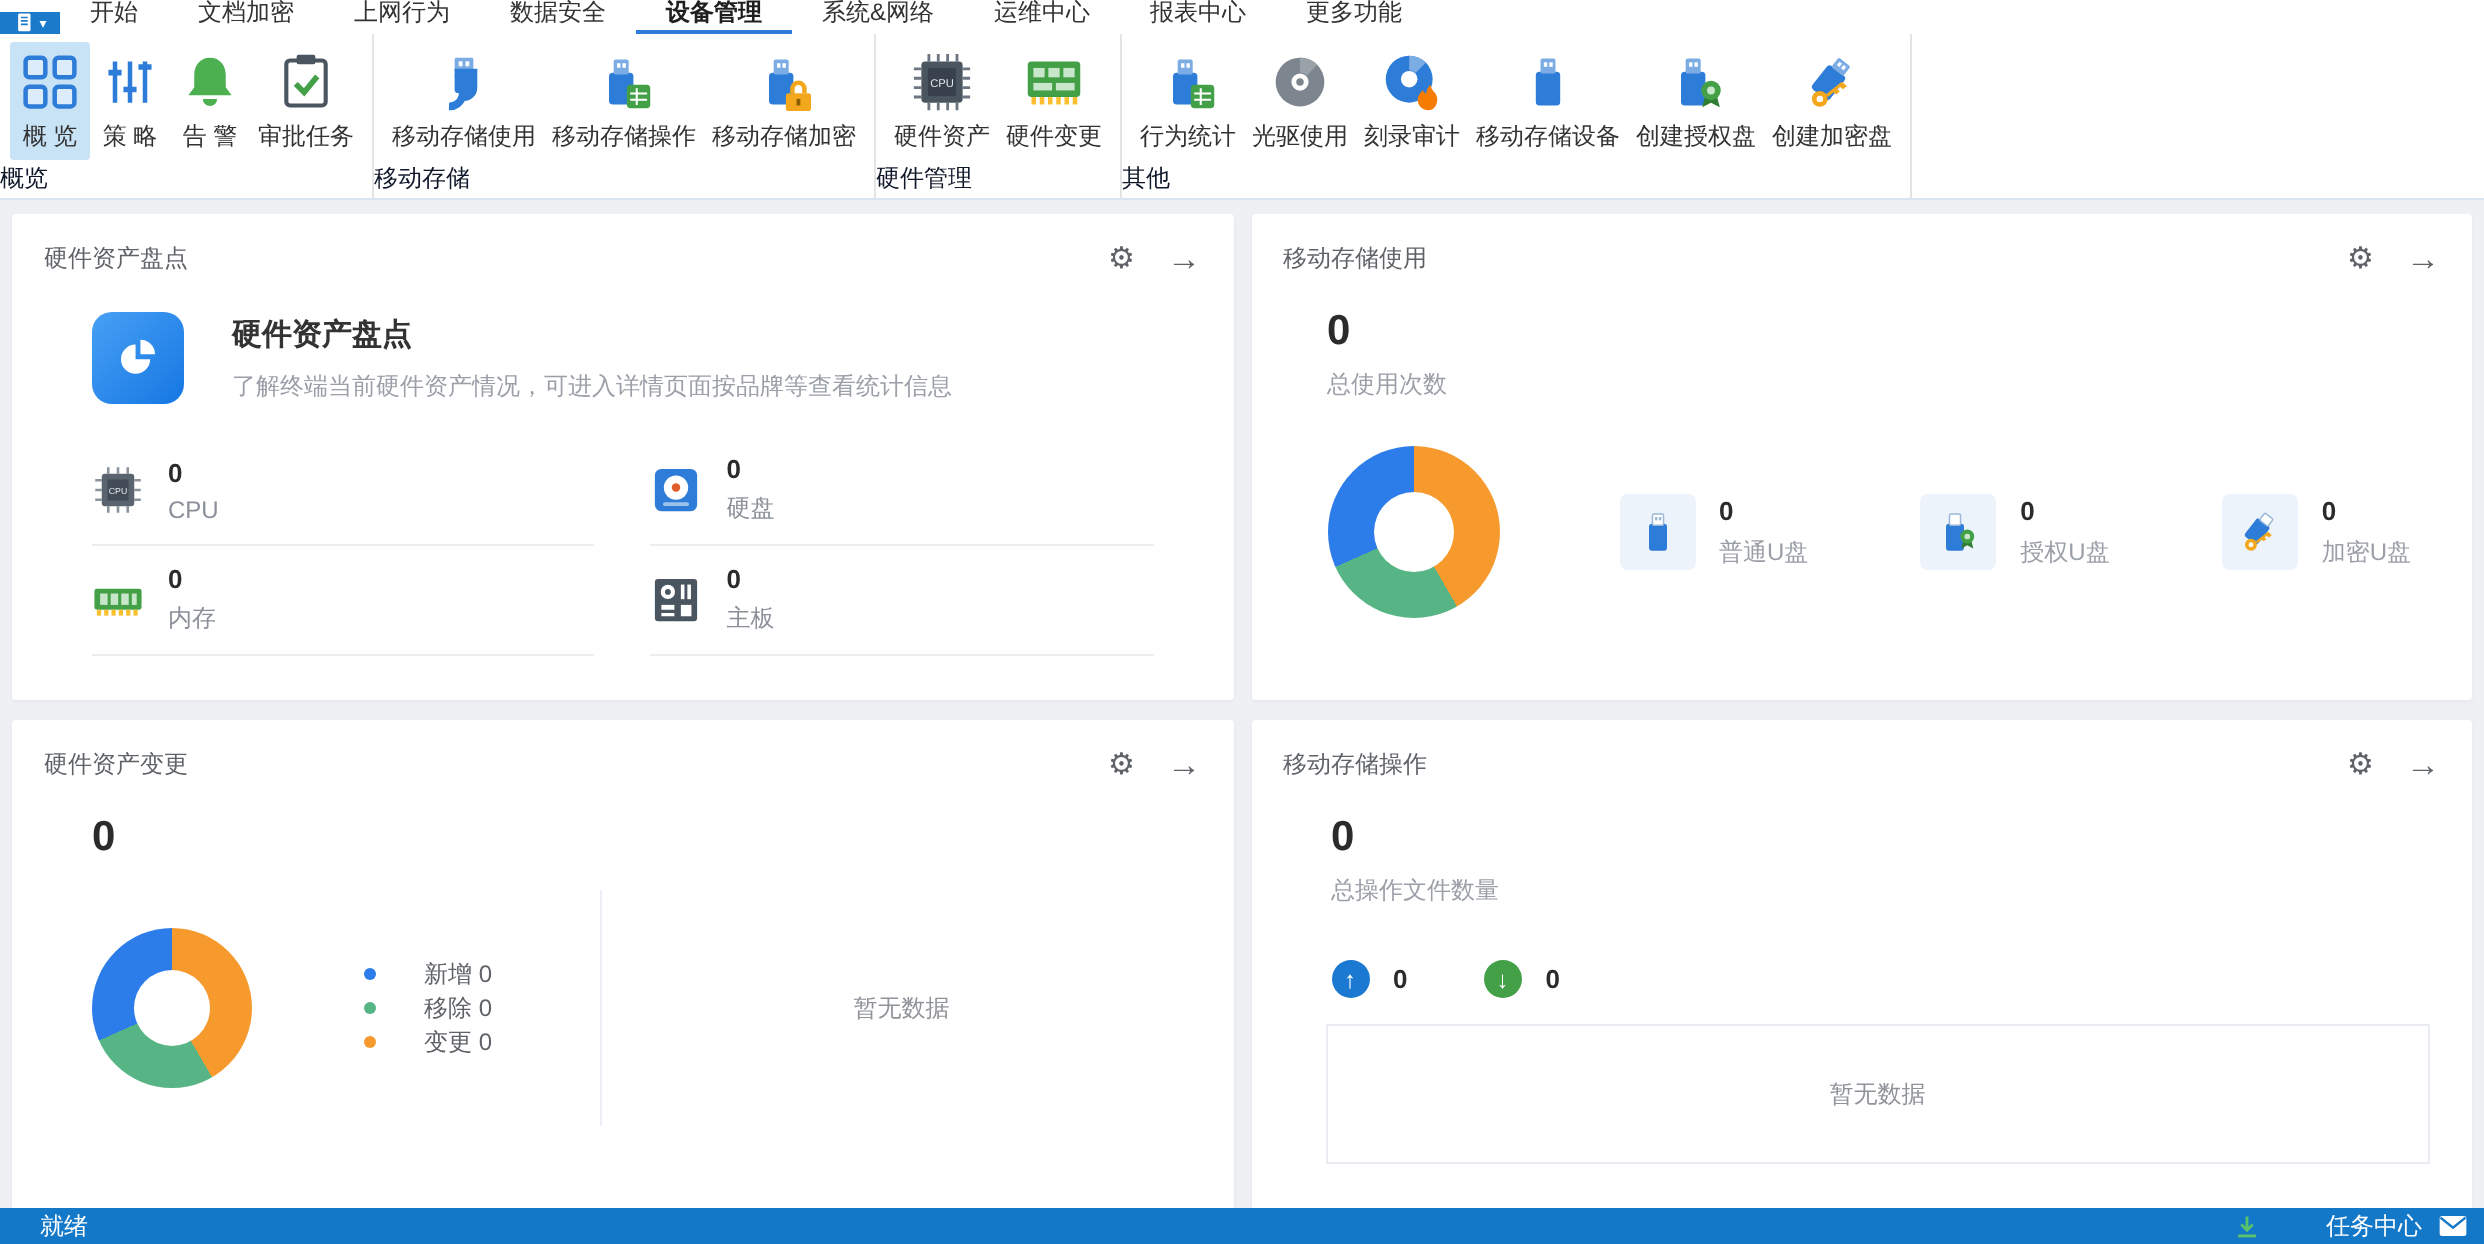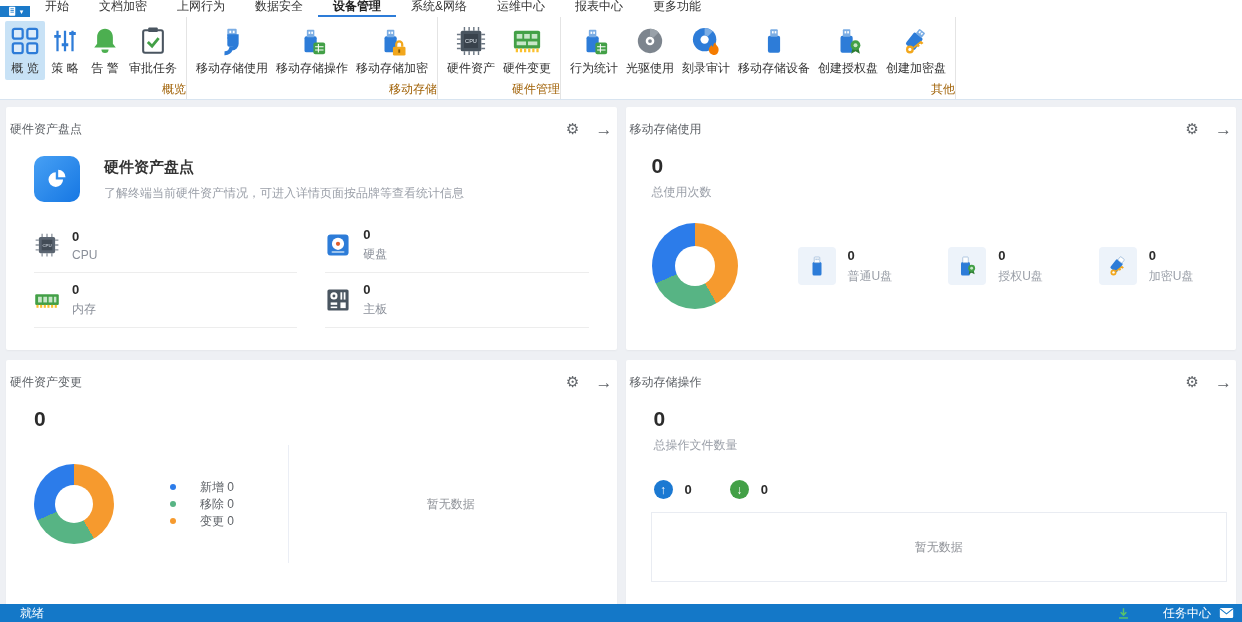--- a/index.html
+++ b/index.html
@@ -9,30 +9,30 @@
   
   .tabbar { height:17px; background:#fff; display:flex; align-items:flex-end; font-size:12px; flex-shrink:0; }
   .menu-btn { width:30px; background:#1b7ac9; color:#fff; display:flex; align-items:center; justify-content:center; gap:2px; font-size:9px; cursor:pointer; }
   .tab { padding:0 15px; display:flex; align-items:center; color:#333; cursor:pointer; border-bottom:2px solid transparent; }
   .tab.active { border-bottom-color:#2d7cd8; color:#1f1f1f; font-weight:bold; }
 
   
   .ribbon { height:83px; background:#fff; display:flex; border-bottom:1px solid #d8e4f0; flex-shrink:0; }
   .ribbon-group { display:flex; flex-direction:column; border-right:1px solid #e4e4e4; }
   .rg-buttons { flex:1; display:flex; align-items:center; padding:4px 5px 0; }
-  .rg-label { text-align:right; font-size:12px; color:#a16207; padding:1px 0 4px; }
+  .rg-label { text-align:left; font-size:12px; color:#0f172a; padding:1px 0 4px; }
   .rbtn { display:flex; flex-direction:column; align-items:center; gap:3px; padding:4px 4px 3px; border-radius:2px; cursor:pointer; }
   .rbtn.selected { background:#c8e2f6; }
   .rbtn .ic { width:32px; height:32px; display:flex; align-items:center; justify-content:center; }
   .rbtn .ic svg { width:30px; height:30px; }
   .rbtn .lbl { font-size:12px; color:#333; white-space:nowrap; }
 
   
   .main { flex:1; background:#eef0f4; padding:7px 6px 0; display:grid; grid-template-columns:1fr 1fr; grid-template-rows:243px 246px; gap:10px 9px; overflow:hidden; position:relative; }
-  .card { background:#fff; border-radius:2px; padding:13px 4px; box-shadow:0 1px 2px rgba(0,0,0,.04); overflow:hidden; }
+  .card { background:#fff; border-radius:2px; padding:13px 16px; box-shadow:0 1px 2px rgba(0,0,0,.04); overflow:hidden; }
   .card-head { display:flex; align-items:center; }
   .card-title { font-size:12px; color:#5f6368; }
   .head-icons { margin-left:auto; display:flex; align-items:center; gap:16px; color:#5f6368; }
   .gear { font-size:15px; cursor:pointer; }
   .goto { font-size:17px; cursor:pointer; line-height:1; }
 
   .bigzero { font-size:21px; font-weight:bold; color:#2b2b2b; margin:16px 0 0 22px; }
   .biglabel { font-size:12px; color:#9a9fa8; margin:6px 0 0 22px; }
 
   

